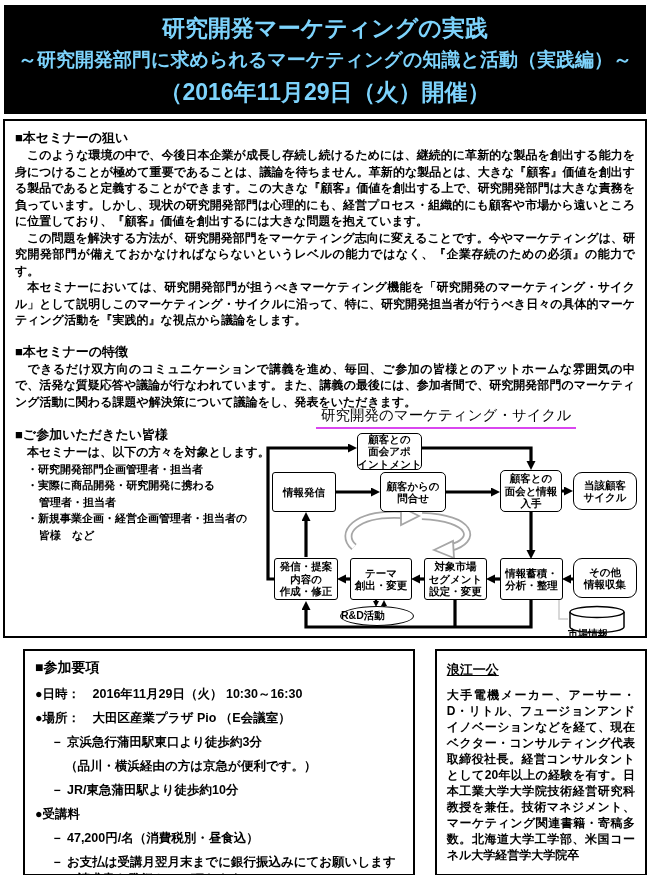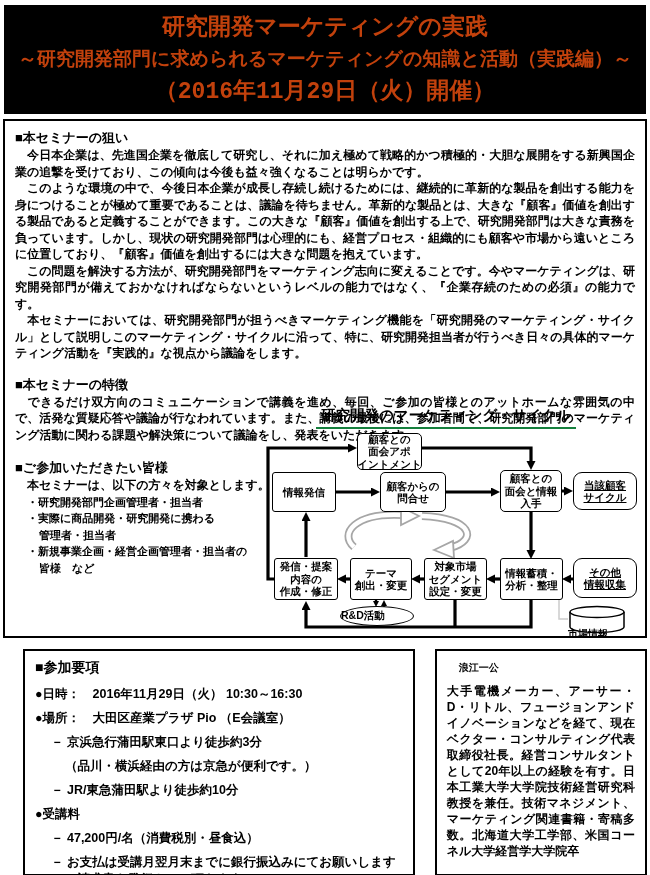--- a/index.html
+++ b/index.html
@@ -3,22 +3,22 @@
 <meta charset="utf-8">
 <style>
   html,body{margin:0;padding:0;background:#fff;}
   .page{
     width:650px;height:875px;background:#fff;position:relative;
     font-family:"Liberation Sans","DejaVu Sans",sans-serif;
     color:#000;box-sizing:border-box;padding:5px 3px 0;overflow:hidden;
   }
   
   .hdr{
-    background:#000;color:#c2410c;text-align:center;
-    padding:7px 4px 6px;margin:0 1px;font-family:Liberation Mono, monospace;
+    background:#000;color:#7dd3fc;text-align:center;
+    padding:7px 4px 6px;margin:0 1px;
   }
   .hdr div{font-weight:bold;line-height:32px;white-space:nowrap;}
   .hdr-l1{font-size:23px;}
   .hdr-l2{font-size:19px;}
   .hdr-l3{font-size:23px;}
   
   .main-box{
     margin-top:5px;border:2px solid #000;box-sizing:border-box;
     height:519px;padding:8px 10px;position:relative;overflow:hidden;
   }
@@ -26,31 +26,31 @@
   .main-box p{margin:0;font-size:12px;line-height:16.5px;font-weight:bold;text-align:justify;}
   .mt{margin-top:14px !important;}
   .audience{width:256px;margin-top:16px;}
   .audience p{white-space:nowrap;}
   .aud-item{font-size:11px;line-height:16.5px;font-weight:bold;padding-left:12px;white-space:nowrap;}
   .aud-item span{display:block;}
   .aud-item .wrap{padding-left:12px;}
   
   .diagram{position:absolute;left:249px;top:285px;width:392px;height:235px;}
   .dg-title{
-    position:absolute;left:62px;top:0;font-size:14.5px;font-weight:bold;
-    border-bottom:2px solid #15803d;padding:0 5px 2px;white-space:nowrap;
+    position:absolute;left:62px;top:0;font-size:14.5px;font-weight:normal;
+    border-bottom:2px solid #d946ef;padding:0 5px 2px;white-space:nowrap;
   }
   .dg-svg{position:absolute;left:0;top:0;}
   .dnode{
     position:absolute;box-sizing:border-box;background:#fff;border:1.5px solid #000;
     border-radius:3px;display:flex;flex-direction:column;align-items:center;justify-content:center;
     font-size:10.5px;font-weight:bold;line-height:12.5px;text-align:center;white-space:nowrap;
   }
   .dnode span{display:block;}
-  .round{border-radius:9px;text-decoration:underline;}
+  .round{border-radius:9px;}
   .rnd5{border-radius:5px;}
   .ell{
     position:absolute;box-sizing:border-box;background:#fff;border:1.5px solid #000;
     border-radius:50%;display:flex;align-items:center;justify-content:flex-start;
     font-size:10.5px;font-weight:bold;white-space:nowrap;
   }
   .cyl{position:absolute;}
   .cyl .lbl{
     position:absolute;left:0;right:0;top:11px;
     font-size:10px;font-weight:bold;white-space:nowrap;margin-top:12px;
@@ -58,37 +58,36 @@
   
   .bottom-row{display:flex;margin-top:11px;padding-left:20px;}
   .bbox{border:2px solid #000;box-sizing:border-box;height:227px;overflow:hidden;}
   .req-box{width:405px;padding:8px 10px;}
   .prof-box{width:219px;margin-left:20px;padding:8px 10px;}
   .bbox h2{font-size:14px;margin:0 0 9px;font-weight:bold;}
   .req-line{font-size:12.5px;font-weight:bold;line-height:17px;margin-bottom:7px;white-space:nowrap;}
   .req-sub{padding-left:16px;}
   .req-sub2{padding-left:30px;}
   .req-note{margin-bottom:0;}
-  .prof-name{font-size:10px;font-weight:bold;margin:2px 12px 8px;}
+  .prof-name{font-size:13px;font-weight:bold;margin:2px 0 8px;text-decoration:underline;}
   .prof-bio{margin:0;font-size:12px;line-height:16px;font-weight:bold;text-align:justify;}
 </style>
 </head>
 <body>
 
 <div class="page">
 
   <header class="hdr">
     <div class="hdr-l1">研究開発マーケティングの実践</div>
     <div class="hdr-l2">～研究開発部門に求められるマーケティングの知識と活動（実践編）～</div>
     <div class="hdr-l3">（2016年11月29日（火）開催）</div>
   </header>
 
   <section class="main-box">
     <h2>■本セミナーの狙い</h2>
-    <p>　今日本企業は、先進国企業を徹底して研究し、それに加え極めて戦略的かつ積極的・大胆な展開をする新興国企業の追撃を受けており、この傾向は今後も益々強くなることは明らかです。</p>
     <p>　このような環境の中で、今後日本企業が成長し存続し続けるためには、継続的に革新的な製品を創出する能力を身につけることが極めて重要であることは、議論を待ちません。革新的な製品とは、大きな『顧客』価値を創出する製品であると定義することができます。この大きな『顧客』価値を創出する上で、研究開発部門は大きな責務を負っています。しかし、現状の研究開発部門は心理的にも、経営プロセス・組織的にも顧客や市場から遠いところに位置しており、『顧客』価値を創出するには大きな問題を抱えています。</p>
     <p>　この問題を解決する方法が、研究開発部門をマーケティング志向に変えることです。今やマーケティングは、研究開発部門が備えておかなければならないというレベルの能力ではなく、『企業存続のための必須』の能力です。</p>
     <p>　本セミナーにおいては、研究開発部門が担うべきマーケティング機能を「研究開発のマーケティング・サイクル」として説明しこのマーケティング・サイクルに沿って、特に、研究開発担当者が行うべき日々の具体的マーケティング活動を『実践的』な視点から議論をします。</p>
 
     <h2 class="mt">■本セミナーの特徴</h2>
     <p>　できるだけ双方向のコミュニケーションで講義を進め、毎回、ご参加の皆様とのアットホームな雰囲気の中で、活発な質疑応答や議論が行なわれています。また、講義の最後には、参加者間で、研究開発部門のマーケティング活動に関わる課題や解決策について議論をし、発表をいただきます。</p>
 
     <div class="audience">
       <h2>■ご参加いただきたい皆様</h2>
       <p>　本セミナーは、以下の方々を対象とします。</p>

